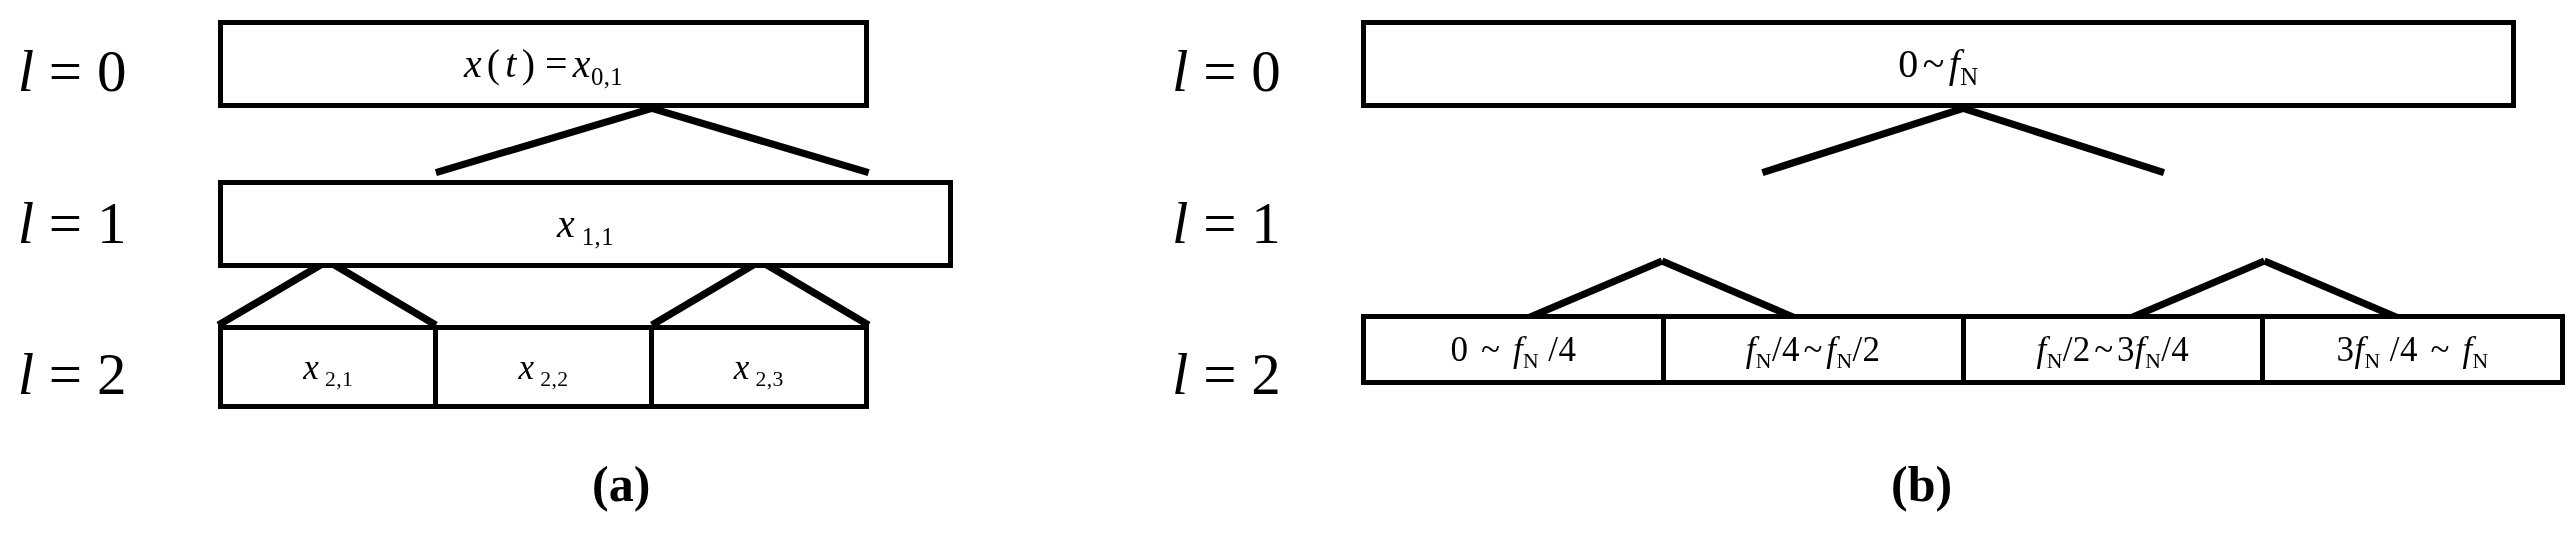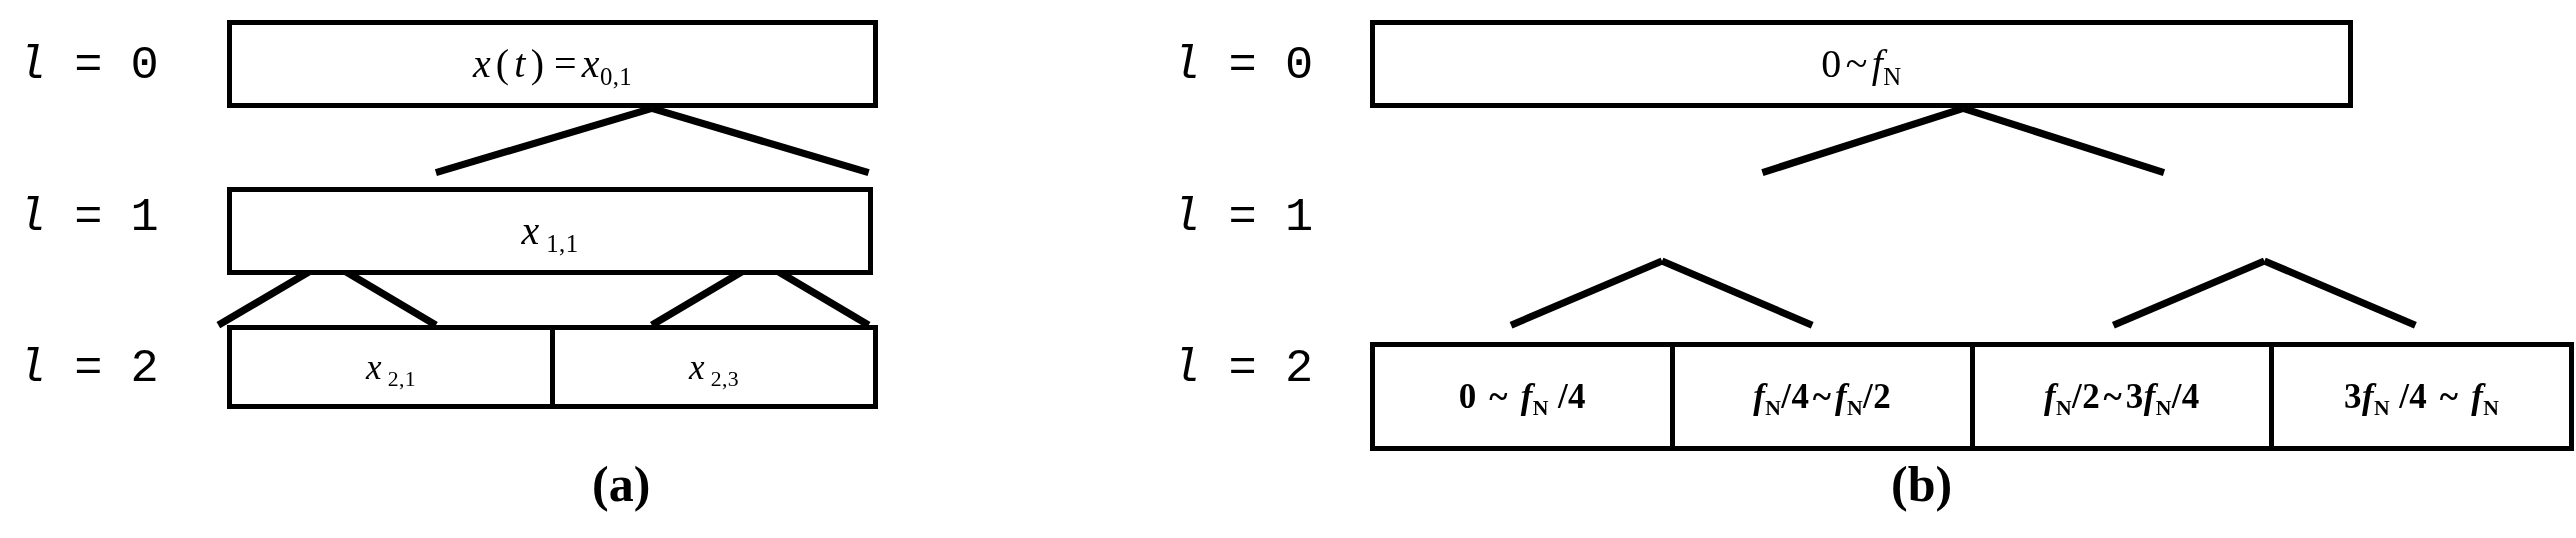--- a/index.html
+++ b/index.html
@@ -26,37 +26,36 @@
     top: 0;
     height: 538px;
   }
   .panel.left  { left: 0px;    width: 1148px; }
   .panel.right { left: 1148px; width: 1428px; }
 
   
   .level-label {
     position: absolute;
     font-style: normal;
-    font-size: 47px;
+    font-size: 59px;
     line-height: 1;
     white-space: nowrap;
-    font-family: Liberation Mono, monospace;
+    font-family: Liberation Serif, serif;
   }
   .level-label .var {
     font-style: italic;
   }
 
   
   .row {
     position: absolute;
     border: 5.6px solid #000;
     box-sizing: border-box;
     display: flex;
     background: #fff;
-    margin-left: 9px;
   }
   .cell {
     flex: 1 1 0;
     display: flex;
     align-items: center;
     justify-content: center;
     border-right: 5.6px solid #000;
     box-sizing: border-box;
     position: relative;
     overflow: hidden;
@@ -136,29 +135,32 @@
       <span>=</span>
       <span>2</span>
     </div>
 
     <div class="row" style="left:218px; top:20px; width:651px; height:88px;">
       <div class="cell">
         <span class="cell-text"><span class="it">x</span><span class="op">(</span><span class="it">t</span><span class="op">)</span><span class="op">=</span><span class="it">x</span><sub>0,1</sub></span>
       </div>
     </div>
 
-    <div class="row" style="left:218px; top:187px; width:646px; height:88px;text-align:right;">
+    <div class="row" style="left:218px; top:180px; width:735px; height:88px;text-align:right;">
       <div class="cell">
         <span class="cell-text"><span class="it">x</span><sub>&nbsp;1,1</sub></span>
       </div>
     </div>
 
     <div class="row" style="left:218px; top:325px; width:651px; height:84px;">
       <div class="cell">
         <span class="cell-text small"><span class="it">x</span><sub>&nbsp;2,1</sub></span>
+      </div>
+      <div class="cell">
+        <span class="cell-text small"><span class="it">x</span><sub>&nbsp;2,2</sub></span>
       </div>
       <div class="cell">
         <span class="cell-text small"><span class="it">x</span><sub>&nbsp;2,3</sub></span>
       </div>
     </div>
 
     <div class="caption" style="left:592px; top:459px;">(a)</div>
   </div>
 
   <div class="panel right">
@@ -184,28 +186,28 @@
       <span class="var">l</span>
       <span>=</span>
       <span>1</span>
     </div>
     <div class="level-label" style="left:24px; top:345px;">
       <span class="var">l</span>
       <span>=</span>
       <span>2</span>
     </div>
 
-    <div class="row" style="left:213px; top:20px; width:983px; height:88px;">
+    <div class="row" style="left:213px; top:20px; width:1155px; height:88px;">
       <div class="cell">
         <span class="cell-text">0<span class="tilde">~</span><span class="it">f</span><sub>N</sub></span>
       </div>
     </div>
 
 
-    <div class="row" style="left:213px; top:342px; width:1204px; height:109px;font-weight:bold;">
+    <div class="row" style="left:213px; top:314px; width:1204px; height:71px;">
       <div class="cell">
         <span class="cell-text small">0<span class="tilde">&nbsp;~&nbsp;</span><span class="it">f</span><sub>N</sub>&nbsp;/4</span>
       </div>
       <div class="cell">
         <span class="cell-text small"><span class="it">f</span><sub>N</sub>/4<span class="tilde">~</span><span class="it">f</span><sub>N</sub>/2</span>
       </div>
       <div class="cell">
         <span class="cell-text small"><span class="it">f</span><sub>N</sub>/2<span class="tilde">~</span>3<span class="it">f</span><sub>N</sub>/4</span>
       </div>
       <div class="cell">

